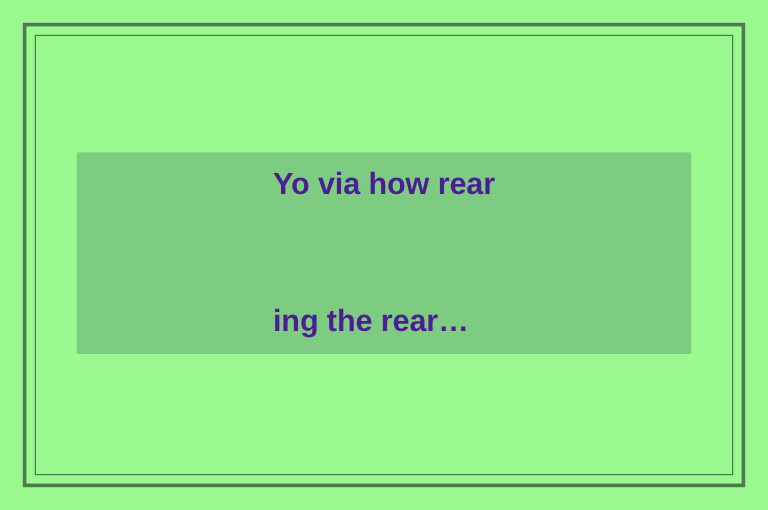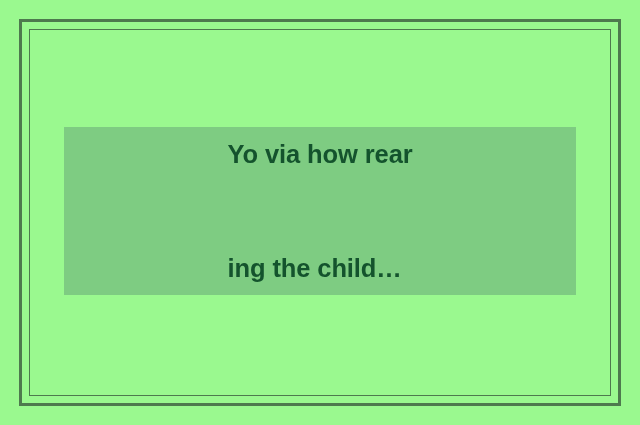--- a/index.html
+++ b/index.html
@@ -53,21 +53,21 @@
     background: #7ecc82;
     box-sizing: border-box;
     display: flex;
     align-items: center;
     justify-content: center;
   }
 
   .content-text {
     display: block;
     text-align: left;
-    color: #14532d;
+    color: #4c1d95;
     font-family: "Liberation Sans", sans-serif;
     font-weight: bold;
     font-size: 25.5px;
     line-height: 38px;
     letter-spacing: -0.1px;
     white-space: pre-wrap;
     margin: 0;
     padding: 0;
   }
 
@@ -79,17 +79,17 @@
 <body>
 
 <div class="slide-canvas">
 
   <div class="frame-outer"></div>
   <div class="frame-inner"></div>
 
   <div class="content-panel">
     <p class="content-text">
       <span class="content-line">Yo via how rear</span>
-      <span class="content-line">ing the child…</span>
+      <span class="content-line">ing the rear…</span>
     </p>
   </div>
 
 </div>
 
 </body></html>

